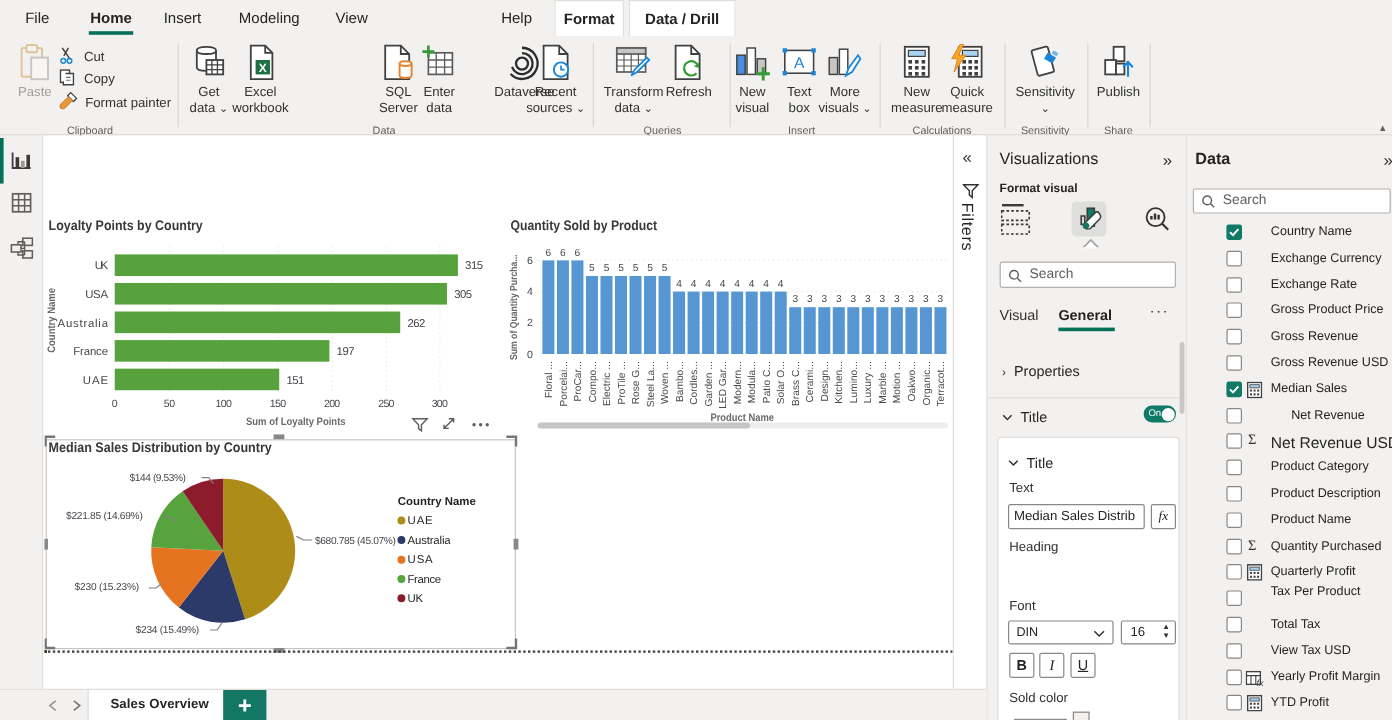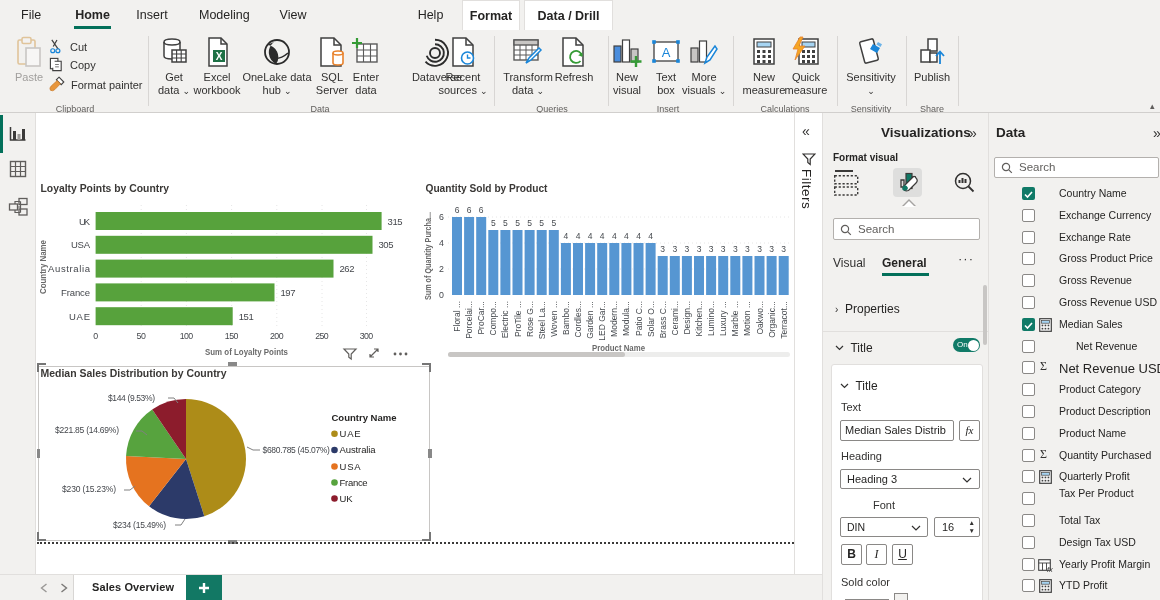--- a/index.html
+++ b/index.html
@@ -99,28 +99,20 @@
   <div class="rbtn" style="left:192px; width:50px;">
     <svg width="28" height="32" viewBox="0 0 28 32">
       <path d="M6 2 h12 l6 6 v22 h-18 Z" fill="#fff" stroke="#404040" stroke-width="1.5"></path>
       <path d="M18 2 v6 h6" fill="none" stroke="#404040" stroke-width="1.5"></path>
       <rect x="10" y="14" width="12" height="12" fill="#1e7145"></rect>
       <text x="16" y="24" font-size="10" font-weight="bold" fill="#fff" text-anchor="middle">X</text>
     </svg>
     Excel<br>workbook
   </div>
 
-  <div class="rbtn" style="left:240px; width:74px; white-space:nowrap;">
-    <svg width="30" height="32" viewBox="0 0 30 32">
-      <circle cx="15" cy="16" r="12" fill="none" stroke="#2b2b2b" stroke-width="1.8"></circle>
-      <path d="M5 9 a12 12 0 0 1 9 19 a13 13 0 0 1-2-22" fill="#2b2b2b"></path>
-      <path d="M10 22 q8 2 16-5" fill="none" stroke="#2b2b2b" stroke-width="1.6"></path>
-    </svg>
-    OneLake data<br>hub&nbsp;<span style="font-size:9px;">⌄</span>
-  </div>
 
   <div class="rbtn" style="left:310px; width:44px;">
     <svg width="30" height="32" viewBox="0 0 30 32">
       <path d="M4 2 h13 l7 7 v21 h-20 Z" fill="#fff" stroke="#404040" stroke-width="1.5"></path>
       <path d="M17 2 v7 h7" fill="none" stroke="#404040" stroke-width="1.5"></path>
       <path d="M16 17 q0-2 5-2 q5 0 5 2 v10 q0 2-5 2 q-5 0-5-2 Z" fill="#fff" stroke="#e8822c" stroke-width="1.6"></path>
       <path d="M16 17 q0 2 5 2 q5 0 5-2" fill="none" stroke="#e8822c" stroke-width="1.6"></path>
     </svg>
     SQL<br>Server
   </div>
@@ -520,21 +512,21 @@
     </svg>
   </div>
   <div id="fstrip">
     <div class="abs" style="left:7px; top:10px; font-size:14px; color:#323130;">«</div>
     <svg class="abs" style="left:7px; top:39px;" width="14" height="14" viewBox="0 0 14 14">
       <path d="M1 2 h12 l-4.8 5 v5.5 l-2.4-2 v-3.5 Z" fill="none" stroke="#323130" stroke-width="1.2"></path>
     </svg>
     <div class="abs" style="left:4px; top:56px; font-size:13.5px; color:#252423; writing-mode:vertical-rl; letter-spacing:0.5px;">Filters</div>
   </div>
   <div id="vizpanel">
-    <div class="abs" style="left:10px; top:12px; font-size:13.5px; font-weight:bold;margin-left:48px;">Visualizations</div>
+    <div class="abs" style="left:10px; top:12px; font-size:13.5px; font-weight:normal;">Visualizations</div>
     <div class="abs" style="left:146px; top:12px; font-size:14px; color:#323130;">»</div>
     <div class="abs" style="left:10px; top:39px; font-size:10px; font-weight:bold;">Format visual</div>
 
     <svg class="abs" style="left:11px; top:56px;" width="25" height="27" viewBox="0 0 25 27">
       <rect x="1" y="1" width="18" height="2" fill="#3b3a39"></rect>
       <rect x="0.7" y="6.7" width="23" height="8" fill="none" stroke="#3b3a39" stroke-width="1.4" stroke-dasharray="2.2,1.8"></rect>
       <rect x="0.7" y="18" width="23" height="8" fill="none" stroke="#3b3a39" stroke-width="1.4" stroke-dasharray="2.2,1.8"></rect>
     </svg>
     <div class="abs" style="left:70px; top:55px; width:29px; height:29px; background:#dededd; border-radius:4px;"></div>
     <svg class="abs" style="left:74px; top:58px;" width="24" height="24" viewBox="0 0 24 24">
@@ -577,24 +569,21 @@
     </div>
 
     <div class="abs" style="left:8px; top:251px; width:152px; height:250px; background:#fff; border:1px solid #e1dfdd; border-radius:3px;">
       <div class="abs" style="left:8px; top:14px; font-size:12px; color:#252423;"><svg width="9" height="6" viewBox="0 0 9 6" style="vertical-align:1px;">
             <path d="M1 1 l3.5 3.5 L8 1" stroke="#323130" stroke-width="1.2" fill="none"></path>
           </svg>&nbsp; Title</div>
       <div class="abs" style="left:9px; top:36px; font-size:11px; color:#323130;">Text</div>
       <div class="abs" style="left:8px; top:55px; width:114px; height:21px; background:#fff; border:1px solid #8a8886; border-radius:2px; font-size:11px; color:#252423; line-height:19px; padding-left:4px; overflow:hidden; white-space:nowrap;">Median Sales Distrib</div>
       <div class="abs" style="left:127px; top:55px; width:21px; height:21px; background:#fff; border:1px solid #8a8886; border-radius:2px; font-size:11px; font-style:italic; color:#252423; text-align:center; line-height:19px; font-family:'Liberation Serif',serif;">fx</div>
       <div class="abs" style="left:9px; top:85px; font-size:11px; color:#323130;text-align:center;">Heading</div>
-      <div class="abs" style="left:8px; top:104px; width:140px; height:20px; background:#fff; border:1px solid #8a8886; border-radius:2px; font-size:11px; color:#252423; line-height:18px; padding-left:6px;">Heading 3<svg width="10" height="7" viewBox="0 0 10 7" style="position:absolute; right:7px; top:7px;">
-            <path d="M1 1 l4 4 L9 1" stroke="#323130" stroke-width="1.2" fill="none"></path>
-          </svg></div>
-      <div class="abs" style="left:9px; top:134px; font-size:11px; color:#323130;margin-left:32px;">Font</div>
+      <div class="abs" style="left:9px; top:134px; font-size:11px; color:#323130;">Font</div>
       <div class="abs" style="left:8px; top:152px; width:88px; height:20px; background:#fff; border:1px solid #8a8886; border-radius:2px; font-size:10.5px; color:#252423; line-height:18px; padding-left:6px;">DIN<svg width="10" height="7" viewBox="0 0 10 7" style="position:absolute; right:6px; top:7px;">
             <path d="M1 1 l4 4 L9 1" stroke="#323130" stroke-width="1.2" fill="none"></path>
           </svg></div>
       <div class="abs" style="left:102px; top:152px; width:46px; height:20px; background:#fff; border:1px solid #8a8886; border-radius:2px; font-size:11px; color:#252423; line-height:18px; padding-left:7px;">16<span style="position:absolute; right:4px; top:1px; font-size:6.5px; color:#323130; line-height:8px;">▲<br>▼</span></div>
       <div class="abs" style="left:9px; top:179px; width:21px; height:20.5px; background:#fff; border:1px solid #8a8886; border-radius:2px; font-size:12px; font-weight:bold; color:#252423; text-align:center; line-height:19px;">B</div>
       <div class="abs" style="left:34px; top:179px; width:21px; height:20.5px; background:#fff; border:1px solid #8a8886; border-radius:2px; font-size:12px; font-style:italic; color:#252423; text-align:center; line-height:19px; font-family:'Liberation Serif',serif;">I</div>
       <div class="abs" style="left:60px; top:179px; width:21px; height:20.5px; background:#fff; border:1px solid #8a8886; border-radius:2px; font-size:12px; color:#252423; text-align:center; line-height:19px; text-decoration:underline;">U</div>
       <div class="abs" style="left:9px; top:211px; font-size:11px; color:#323130;">Sold color</div>
       <div class="abs" style="left:13px; top:234px; width:44px; height:2px; background:#8a8886;"></div>
       <div class="abs" style="left:62px; top:228px; width:14px; height:8px; background:#f2f1ef; border:1px solid #8a8886;"></div>
@@ -669,21 +658,21 @@
             <rect x="5.6" y="9.8" width="1.7" height="1.7"></rect>
             <rect x="8.6" y="9.8" width="1.7" height="1.7"></rect>
           </g>
         </svg>
       <div class="abs" style="left:70px; top:357px; font-size:10.5px; color:#252423; white-space:nowrap;">Quarterly Profit</div>
       <div class="abs" style="left:33px; top:379px; width:13px; height:13px; background:#fff; border:1px solid #8a8886; border-radius:2px;"></div>
       <div class="abs" style="left:70px; top:374px; font-size:10.5px; color:#252423; white-space:nowrap;">Tax Per Product</div>
       <div class="abs" style="left:33px; top:401px; width:13px; height:13px; background:#fff; border:1px solid #8a8886; border-radius:2px;"></div>
       <div class="abs" style="left:70px; top:401px; font-size:10.5px; color:#252423; white-space:nowrap;">Total Tax</div>
       <div class="abs" style="left:33px; top:423px; width:13px; height:13px; background:#fff; border:1px solid #8a8886; border-radius:2px;"></div>
-      <div class="abs" style="left:70px; top:423px; font-size:10.5px; color:#252423; white-space:nowrap;">Design Tax USD</div>
+      <div class="abs" style="left:70px; top:423px; font-size:10.5px; color:#252423; white-space:nowrap;">View Tax USD</div>
       <div class="abs" style="left:33px; top:445px; width:13px; height:13px; background:#fff; border:1px solid #8a8886; border-radius:2px;"></div>
       <svg class="abs" style="left:49px; top:445px;" width="15" height="14" viewBox="0 0 15 14">
           <rect x="0.7" y="1.7" width="11.6" height="10.6" fill="#fff" stroke="#404040" stroke-width="1.1"></rect>
           <path d="M0.7 5 h11.6 M4.5 5 v7.3 M8.5 5 v7.3" stroke="#404040" stroke-width="0.9"></path>
           <text x="9" y="13.5" font-size="7.5" font-style="italic" fill="#404040">fx</text>
         </svg>
       <div class="abs" style="left:70px; top:445px; font-size:10.5px; color:#252423; white-space:nowrap;">Yearly Profit Margin</div>
       <div class="abs" style="left:33px; top:466px; width:13px; height:13px; background:#fff; border:1px solid #8a8886; border-radius:2px;"></div>
       <svg class="abs" style="left:50px; top:466px;" width="13" height="14" viewBox="0 0 13 14">
           <rect x="0.7" y="0.7" width="11.6" height="12.6" fill="#fff" stroke="#404040" stroke-width="1.2"></rect>

